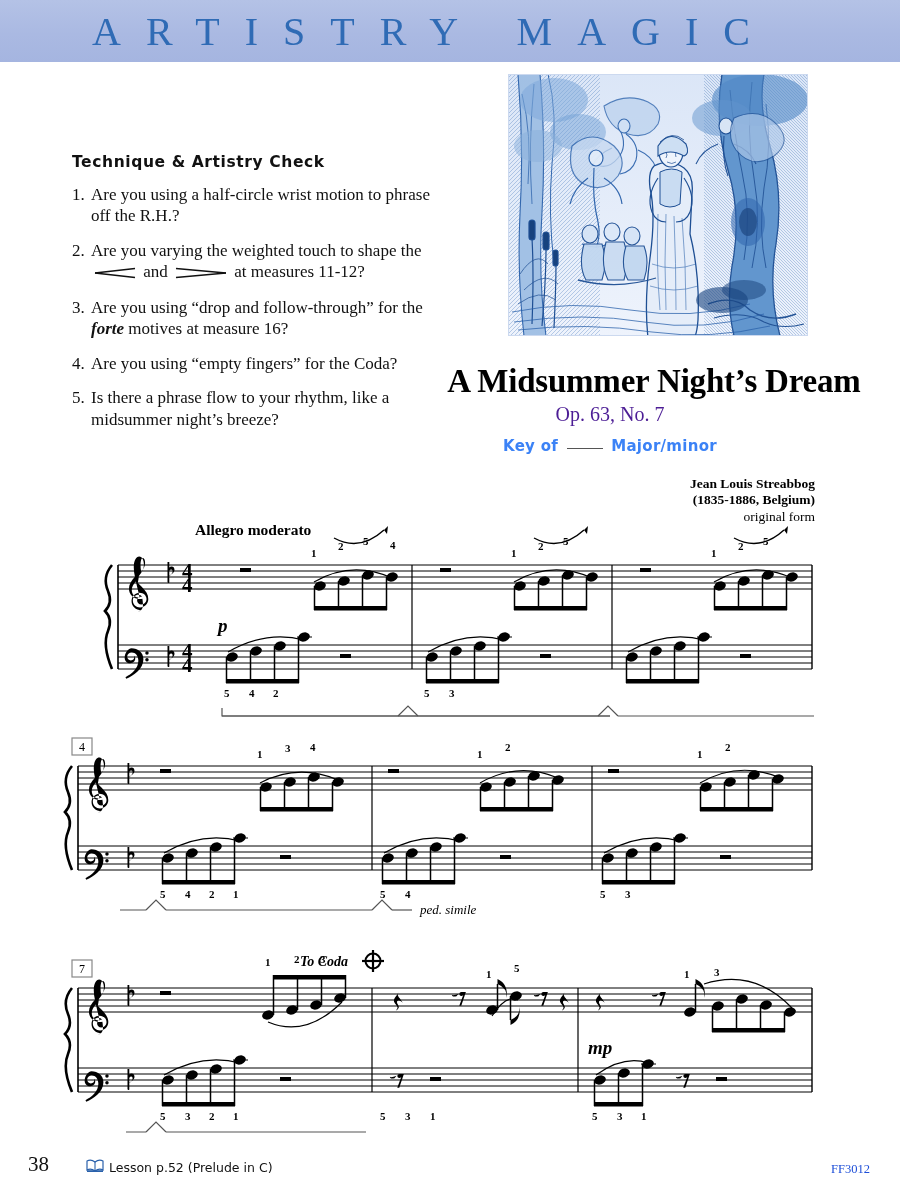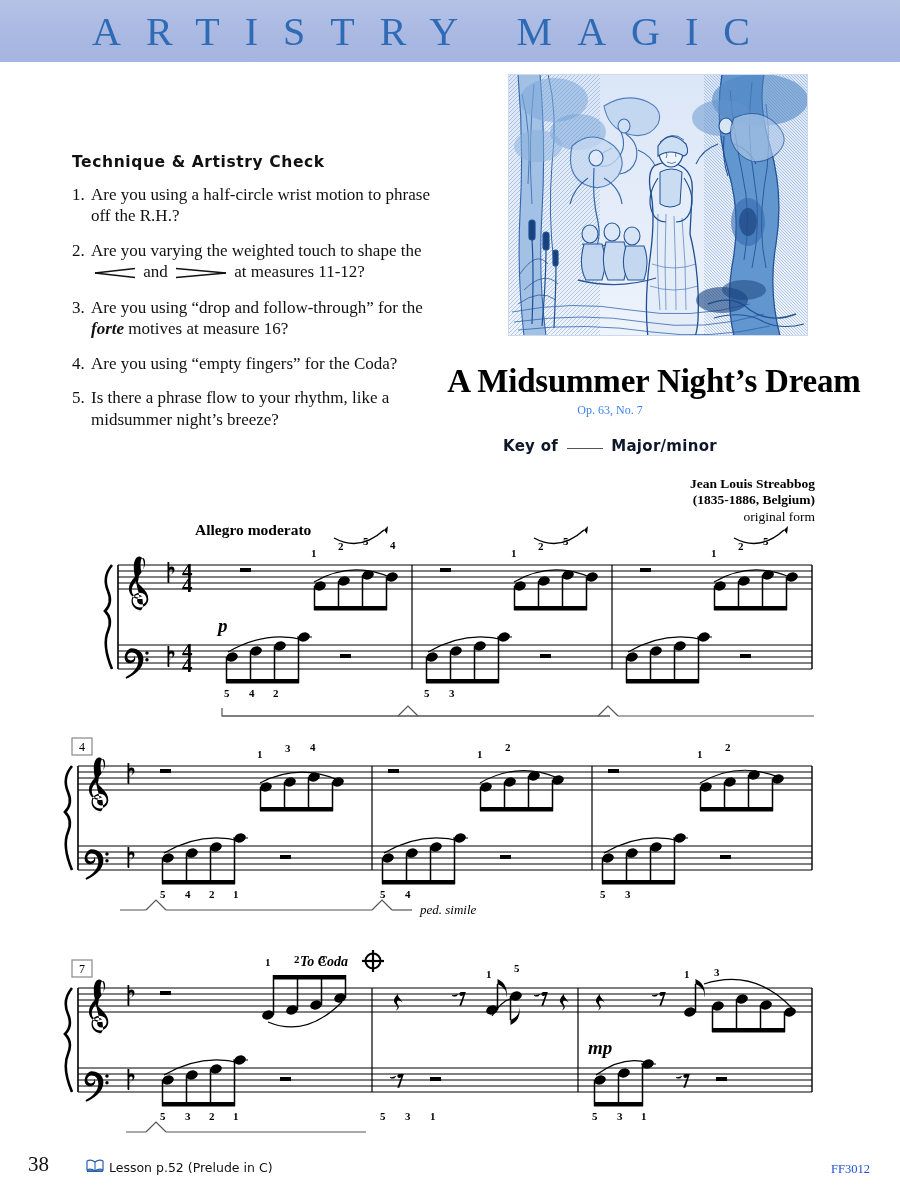--- a/index.html
+++ b/index.html
@@ -99,33 +99,33 @@
     font-size: 33px;
     color: #000;
     letter-spacing: -0.2px;
     margin-left: 44px;
   }
   #song-opus {
     position: absolute;
     left: 400px; top: 403px;
     width: 420px;
     text-align: center;
-    font-size: 12px;
-    color: #3b82f6;
+    font-size: 20px;
+    color: #4c1d95;
   }
   #key-line {
     position: absolute;
     left: 400px; top: 437px;
     width: 420px;
     text-align: center;
     font-family: "DejaVu Sans", sans-serif;
     font-weight: bold;
     font-size: 15px;
     letter-spacing: 0.3px;
-    color: #0f172a;
+    color: #3b82f6;
   }
   #key-blank {
     display: inline-block;
     width: 36px;
     border-bottom: 1.6px solid #555;
     margin: 0 3px 0 3px;
     vertical-align: 2px;
   }
   #composer-block {
     position: absolute;

